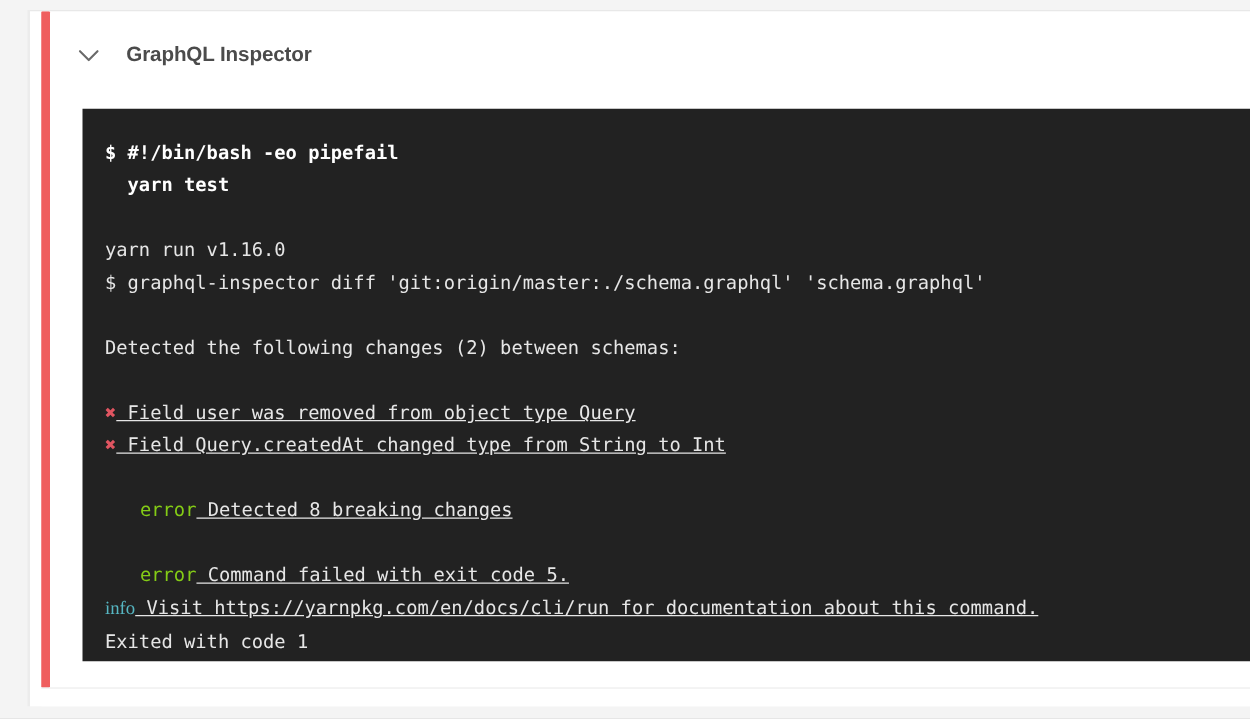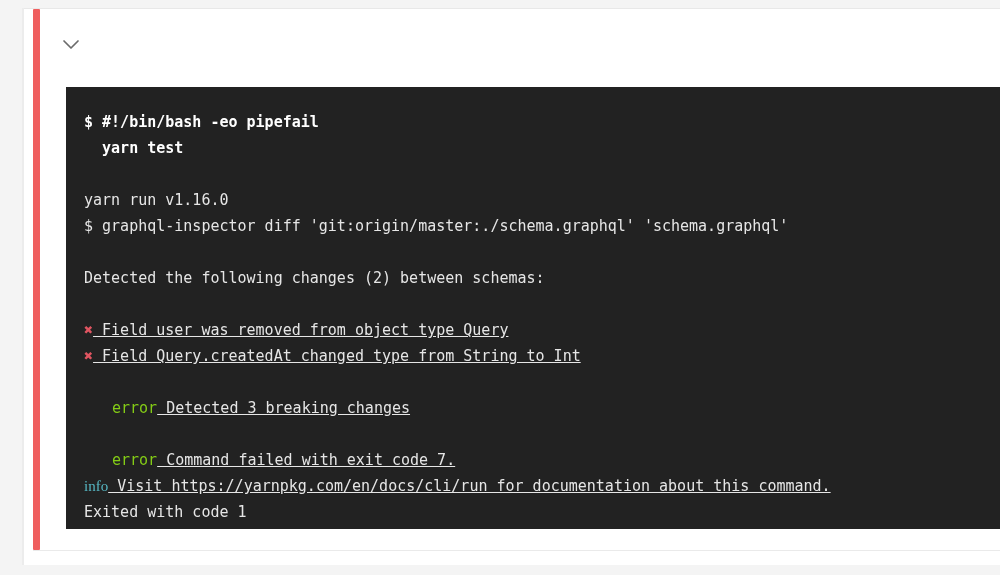--- a/index.html
+++ b/index.html
@@ -149,37 +149,38 @@
   <div class="card">
 
     <div class="status-rail"></div>
 
     <div class="card-header">
       <span class="chevron-icon">
         <svg width="24" height="24" viewBox="0 0 24 24" fill="none" stroke="currentColor" stroke-width="1.7" stroke-linecap="round" stroke-linejoin="round">
           <polyline points="5,9 12,16 19,9"></polyline>
         </svg>
       </span>
+      <span class="header-title">GraphQL Inspector</span>
     </div>
 
     <div class="terminal" id="terminal-output">
         <div class="term-line cmd">$ #!/bin/bash -eo pipefail</div>
         <div class="term-line cmd">  yarn test</div>
         <div class="term-line blank">&nbsp;</div>
         <div class="term-line">yarn run v1.16.0</div>
         <div class="term-line">$ graphql-inspector diff 'git:origin/master:./schema.graphql' 'schema.graphql'</div>
         <div class="term-line blank">&nbsp;</div>
         <div class="term-line">Detected the following changes (2) between schemas:</div>
         <div class="term-line blank">&nbsp;</div>
         <div class="term-line"><span class="tok-cross">✖</span><span class="tok-plain"> Field user was removed from object type Query</span></div>
         <div class="term-line"><span class="tok-cross">✖</span><span class="tok-plain"> Field Query.createdAt changed type from String to Int</span></div>
         <div class="term-line blank">&nbsp;</div>
-        <div class="term-line"><span class="tok-error">error</span><span class="tok-plain"> Detected 3 breaking changes</span></div>
+        <div class="term-line"><span class="tok-error">error</span><span class="tok-plain"> Detected 8 breaking changes</span></div>
         <div class="term-line blank">&nbsp;</div>
-        <div class="term-line"><span class="tok-error">error</span><span class="tok-plain"> Command failed with exit code 7.</span></div>
+        <div class="term-line"><span class="tok-error">error</span><span class="tok-plain"> Command failed with exit code 5.</span></div>
         <div class="term-line"><span class="tok-info">info</span><span class="tok-plain"> Visit https://yarnpkg.com/en/docs/cli/run for documentation about this command.</span></div>
         <div class="term-line">Exited with code 1</div>
       </div>
 
     <div class="card-divider"></div>
     <div class="card-footer"></div>
 
   </div>
 </div>
 

